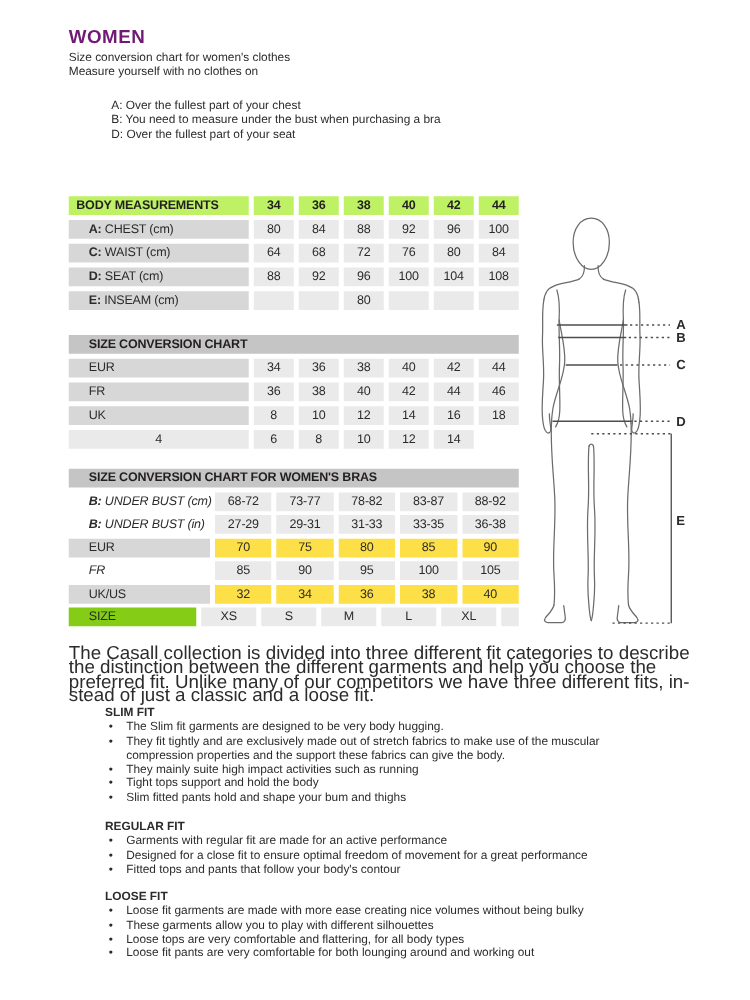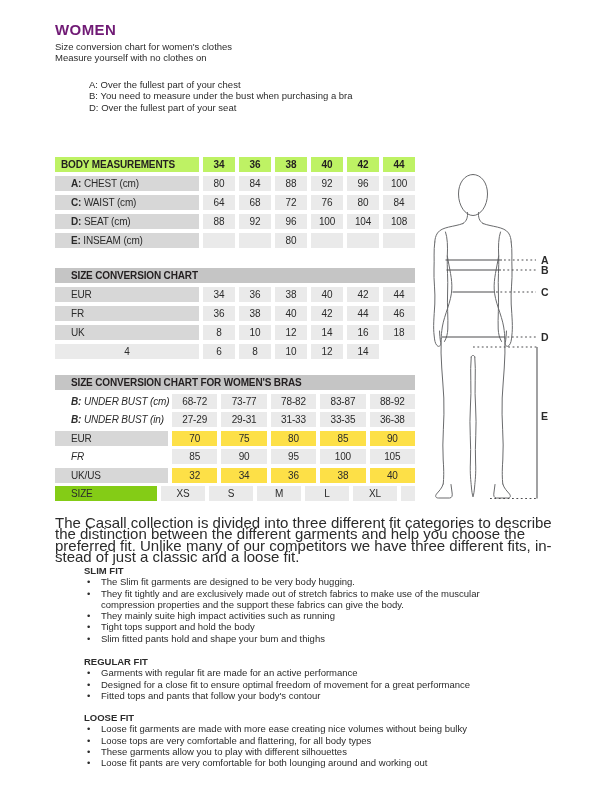--- a/index.html
+++ b/index.html
@@ -257,18 +257,18 @@
     </div>
   <div class="fit-section" id="fit-regular">
       <div class="fit-title">REGULAR FIT</div>
       <div class="bullet">Garments with regular fit are made for an active performance</div>
       <div class="bullet">Designed for a close fit to ensure optimal freedom of movement for a great performance</div>
       <div class="bullet">Fitted tops and pants that follow your body's contour</div>
     </div>
   <div class="fit-section" id="fit-loose">
       <div class="fit-title">LOOSE FIT</div>
       <div class="bullet">Loose fit garments are made with more ease creating nice volumes without being bulky</div>
+      <div class="bullet">These garments allow you to play with different silhouettes</div>
       <div class="bullet">Loose tops are very comfortable and flattering, for all body types</div>
-      <div class="bullet">These garments allow you to play with different silhouettes</div>
       <div class="bullet">Loose fit pants are very comfortable for both lounging around and working out</div>
     </div>
 
 </div>
 
 </body></html>

